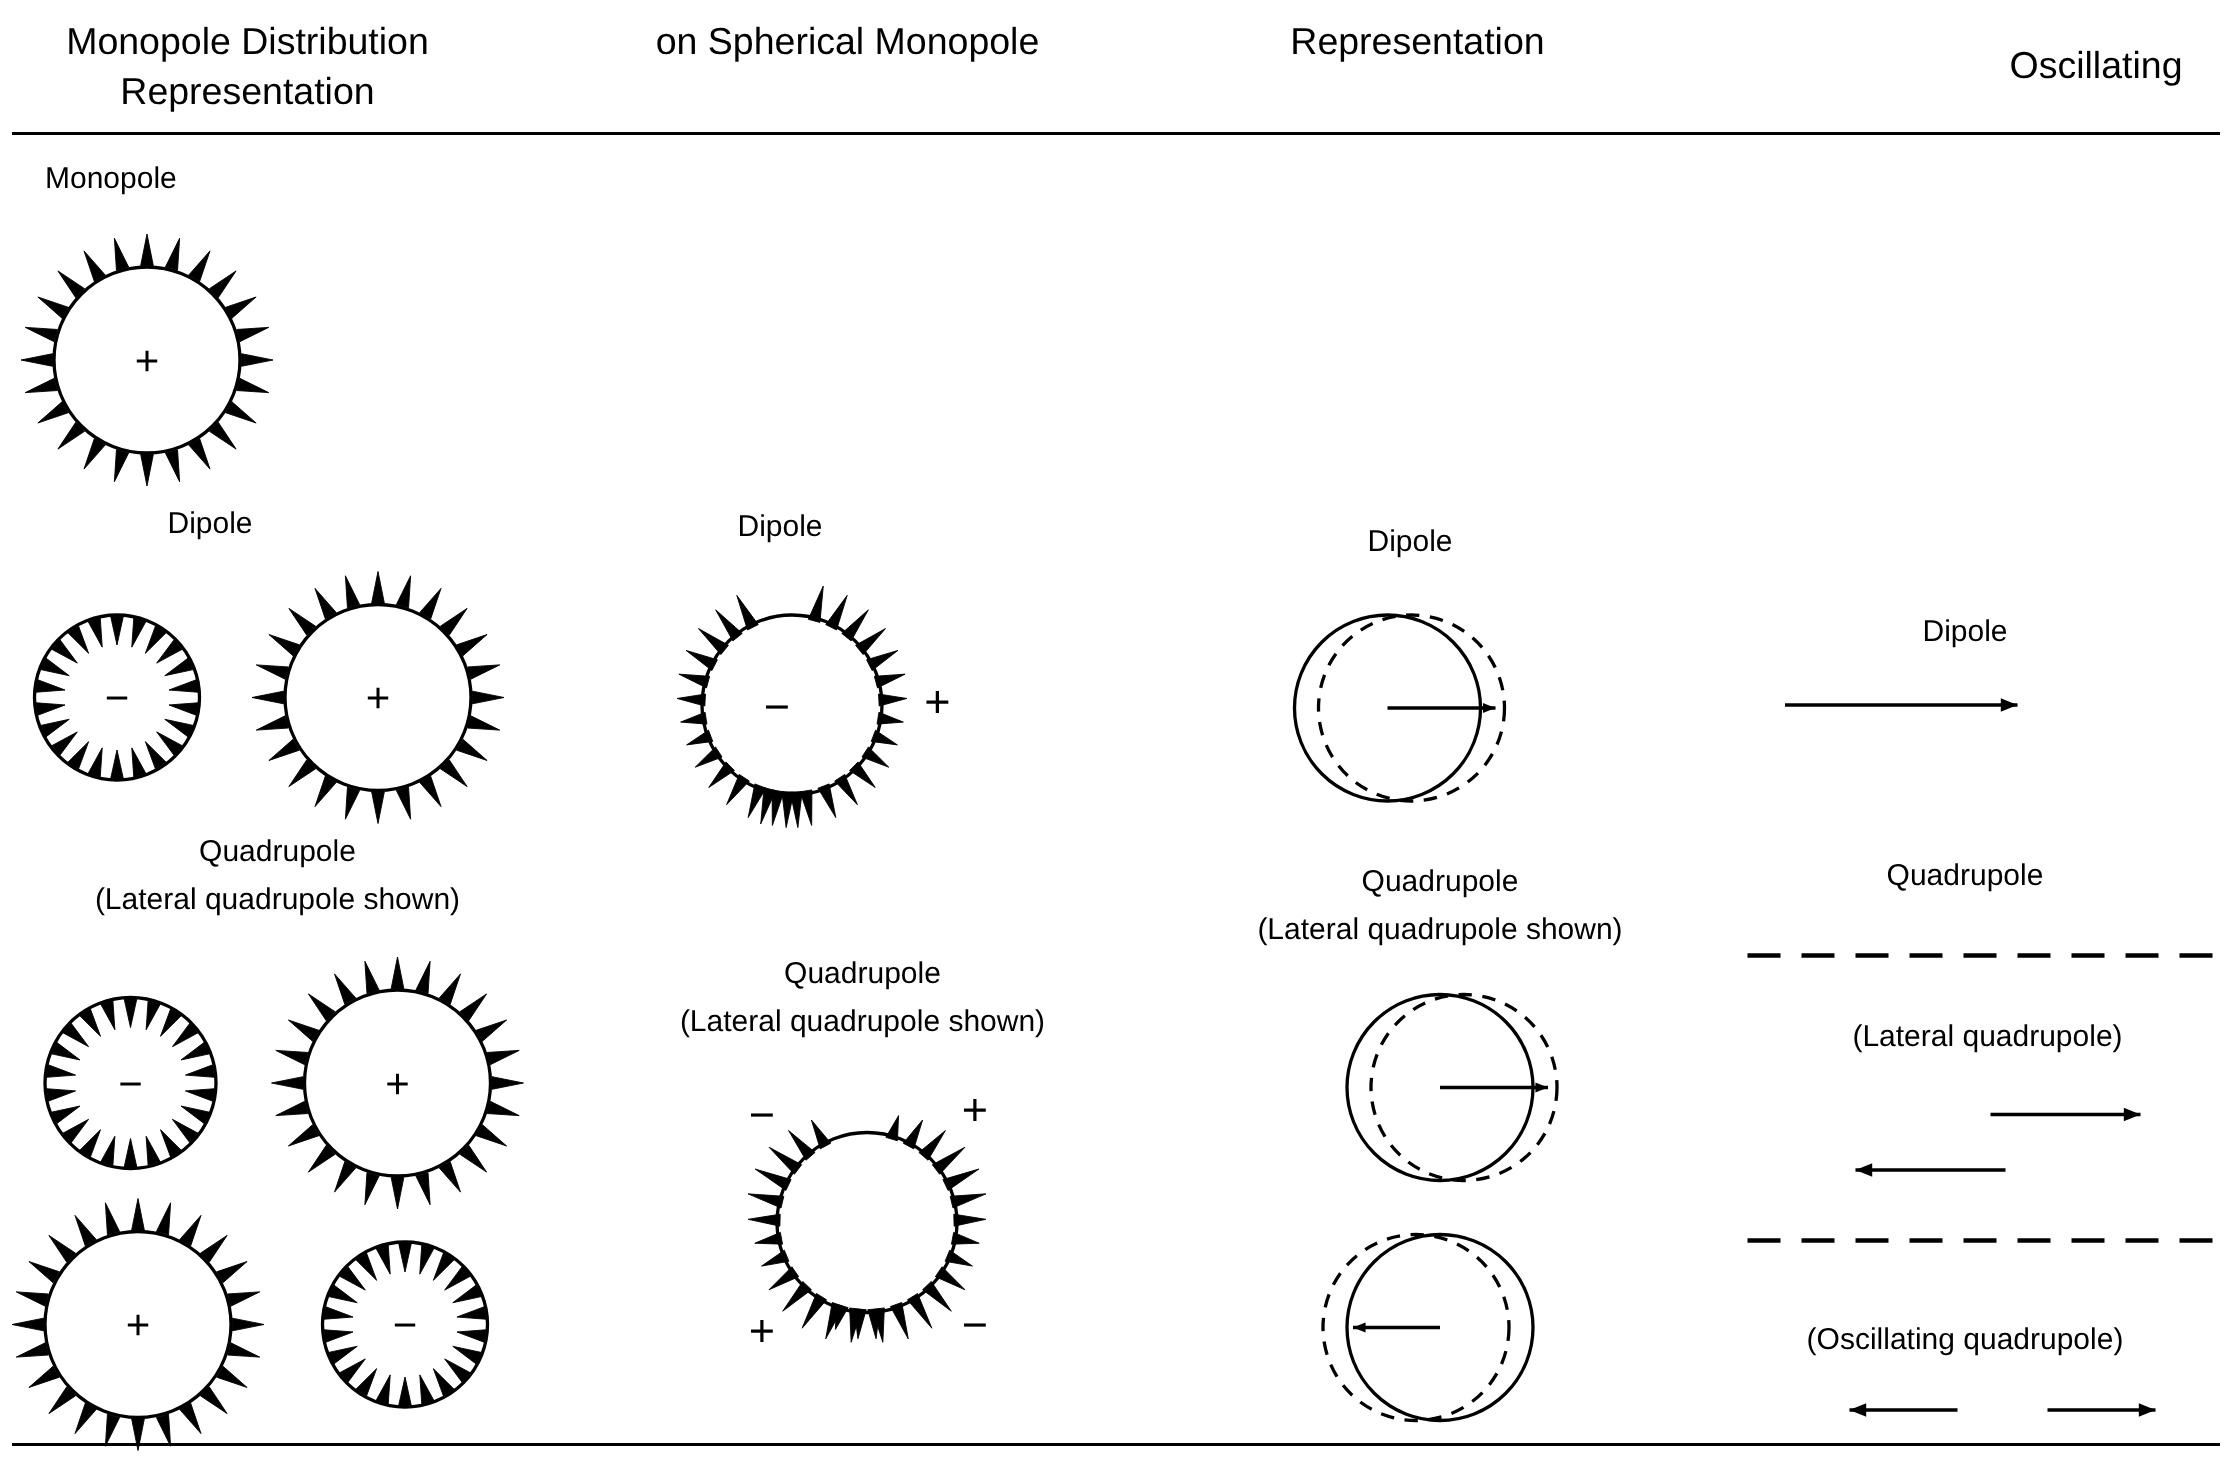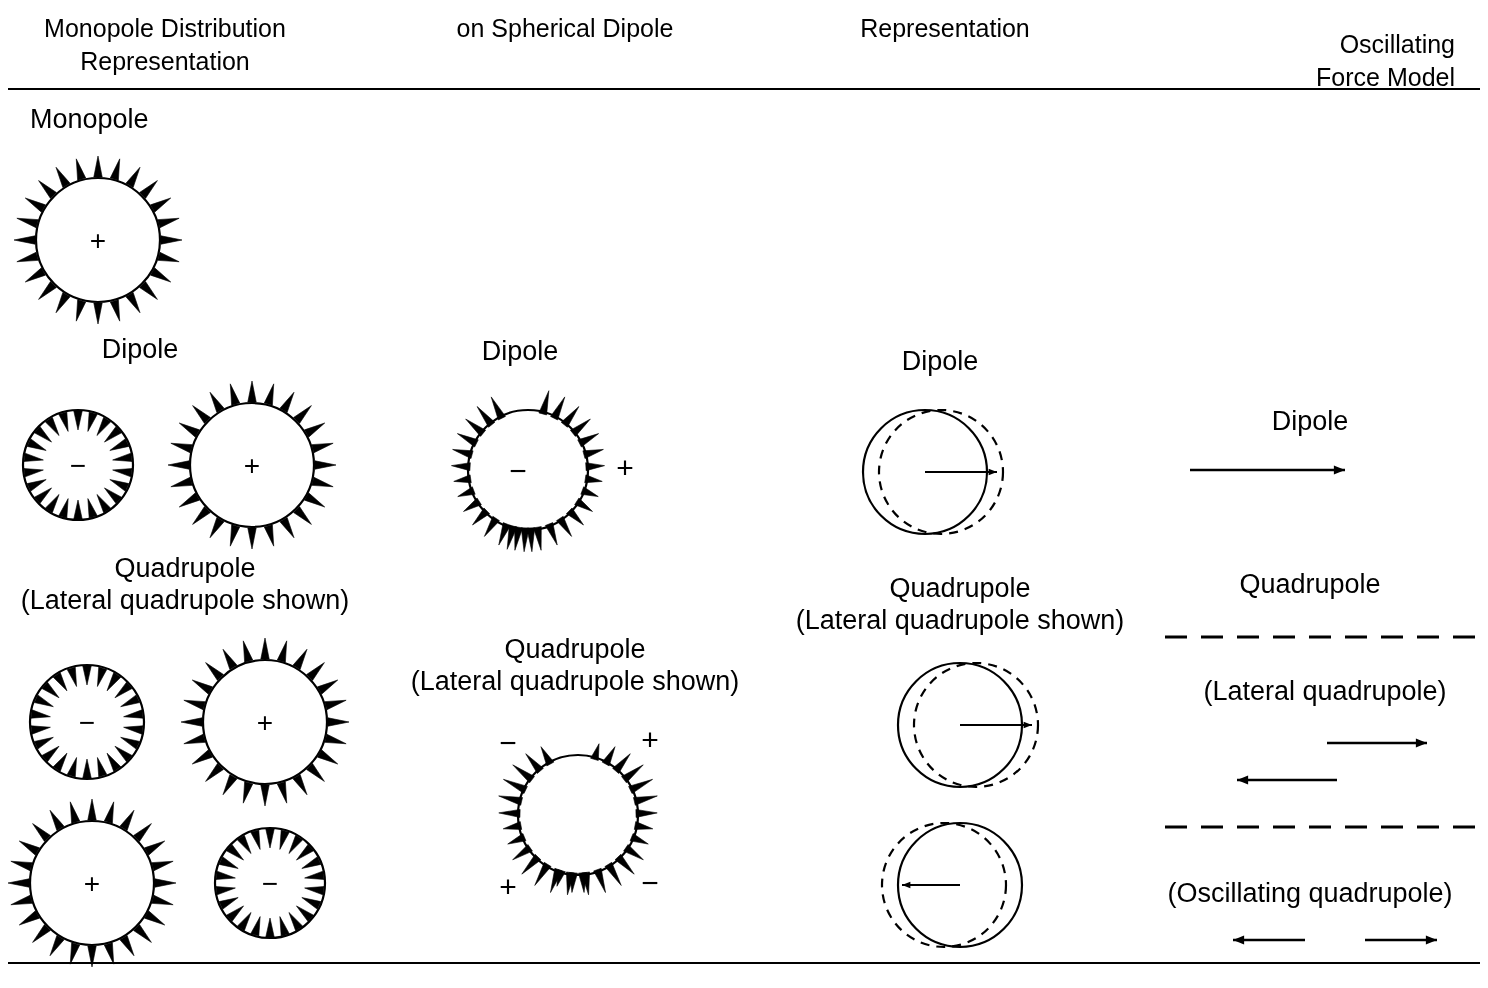--- a/index.html
+++ b/index.html
@@ -39,21 +39,21 @@
     color: #000;
   }
   #header-col-1 { left: 0px;    top: 12px; width: 330px; }
   #header-col-2 { left: 400px;  top: 12px; width: 330px; }
   #header-col-3 { left: 790px;  top: 12px; width: 310px; }
   #header-col-4 { left: 1165px; top: 28px; width: 290px; text-align: right; }
 
   .label {
     position: absolute;
     text-align: center;
-    font-size: 27px;
+    font-size: 20px;
     line-height: 32px;
     white-space: nowrap;
   }
   .label.wrap { white-space: normal; }
 
   .cell-svg {
     position: absolute;
   }
   svg { display: block; overflow: visible; }
 </style>
@@ -63,28 +63,27 @@
 <div class="figure">
 
   <div class="rule" id="rule-top"></div>
   <div class="rule" id="rule-bottom"></div>
 
   <div class="col-header" id="header-col-1">
     <div>Monopole Distribution</div>
     <div>Representation</div>
   </div>
   <div class="col-header" id="header-col-2">
-    <div>on Spherical Dipole</div>
+    <div>on Spherical Monopole</div>
   </div>
   <div class="col-header" id="header-col-3">
     <div>Representation</div>
   </div>
   <div class="col-header" id="header-col-4">
     <div>Oscillating</div>
-    <div>Force Model</div>
   </div>
 
   <div class="label" style="left:0px; top:103px; width:230px; text-align:left; padding-left:30px;">Monopole</div>
 
   <div class="cell-svg" id="svg-col1-monopole" style="left:0px; top:140px; width:210px; height:170px;">
       <svg width="210" height="175" viewBox="0 0 210 175">
         <circle cx="98" cy="100" r="62" fill="none" stroke="#000" stroke-width="2.2"></circle>
         <polygon points="102.2,37 98,16 93.8,37" fill="#000" stroke="#000" stroke-width="0.6"></polygon>
         <polygon points="118.36248831187291,40.23371293321928 119.74079978861174,18.86223059171826 110.24871137104472,38.05963295435811" fill="#000" stroke="#000" stroke-width="0.6"></polygon>
         <polygon points="133.13730669589464,47.540399561580365 140,27.25386608210715 125.86269330410536,43.34039956158036" fill="#000" stroke="#000" stroke-width="0.6"></polygon>

